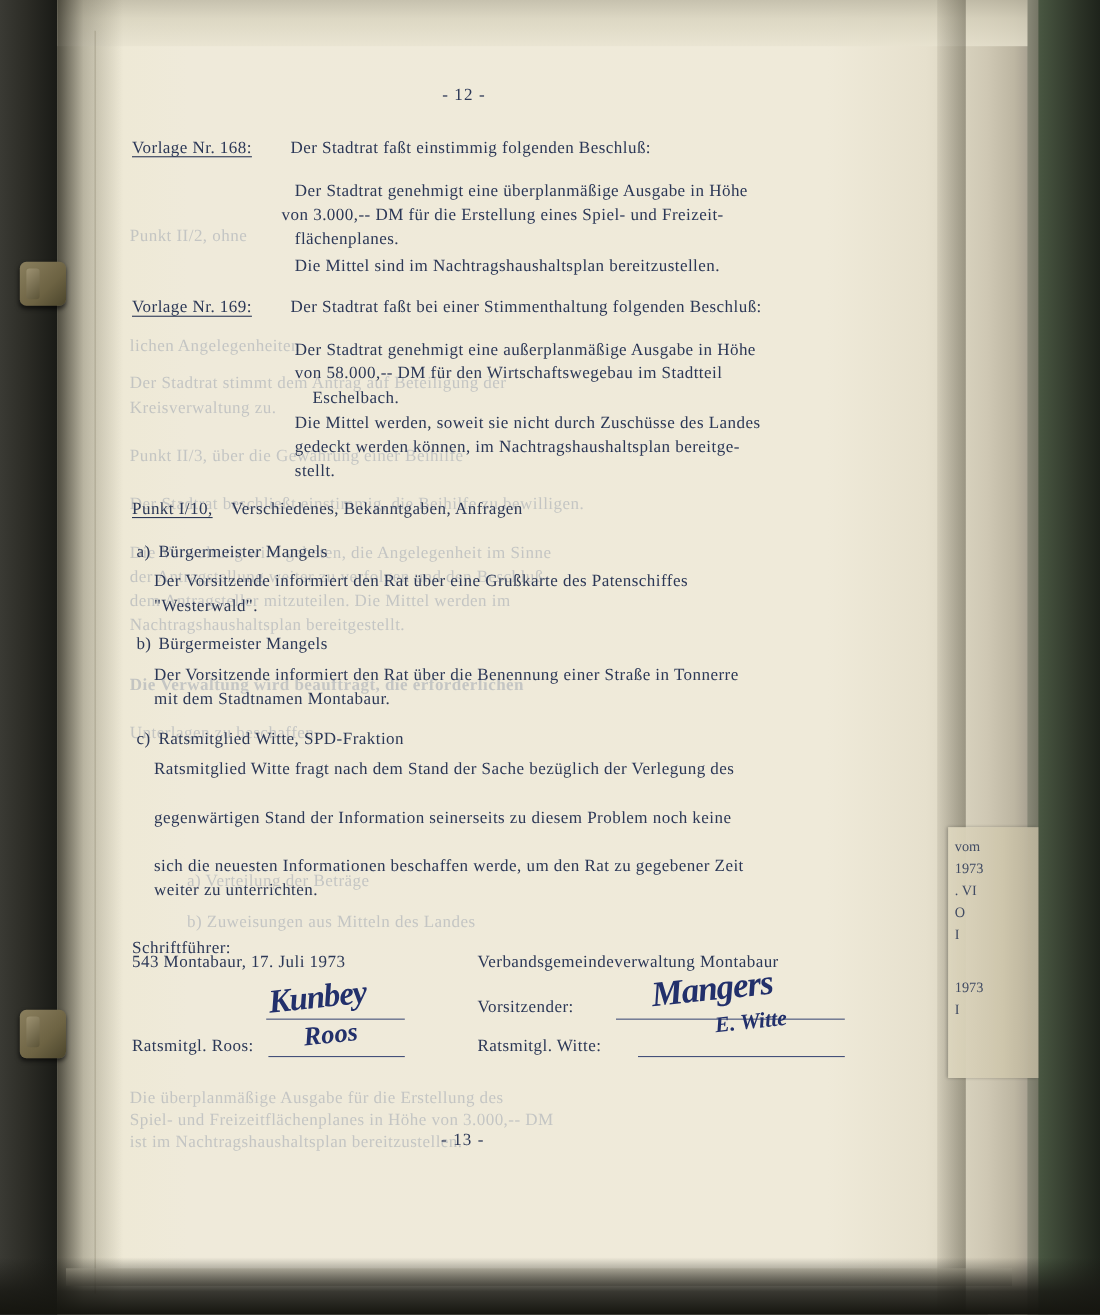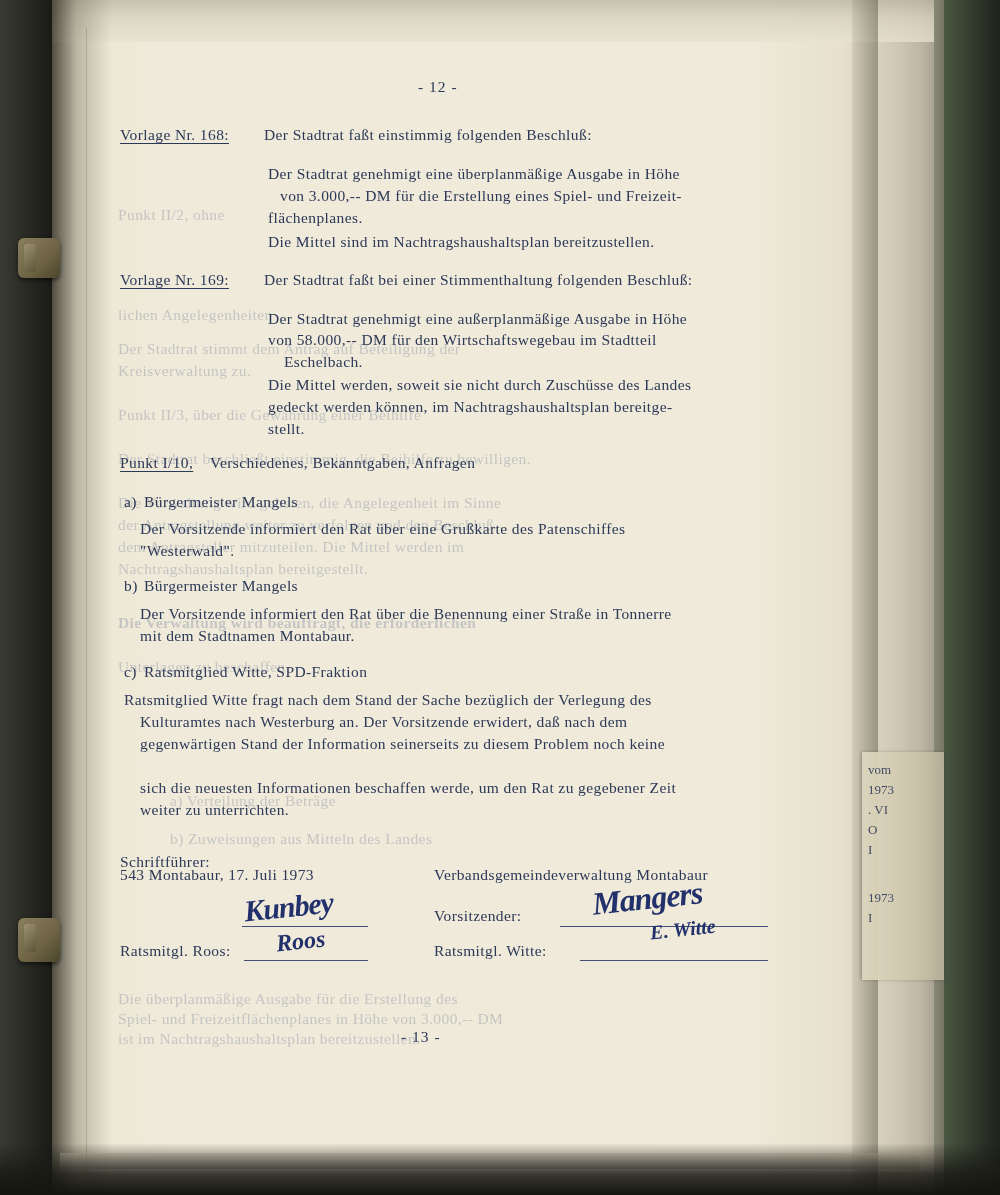--- a/index.html
+++ b/index.html
@@ -215,27 +215,27 @@
     <div class="ghost" style="left:118px; top:656px;">Unterlagen zu beschaffen.</div>
     <div class="ghost" style="left:170px; top:790px;">a) Verteilung der Beträge</div>
     <div class="ghost" style="left:170px; top:828px;">b) Zuweisungen aus Mitteln des Landes</div>
     <div class="ghost" style="left:118px; top:988px;">Die überplanmäßige Ausgabe für die Erstellung des</div>
     <div class="ghost" style="left:118px; top:1008px;">Spiel- und Freizeitflächenplanes in Höhe von 3.000,-- DM</div>
     <div class="ghost" style="left:118px; top:1028px;">ist im Nachtragshaushaltsplan bereitzustellen.</div>
   </div>
 
   <div class="doc">
 
-    <div class="t folio" style="left:366px; top:76px;">- 12 -</div>
+    <div class="t folio" style="left:350px; top:76px;">- 12 -</div>
 
     <div class="t u" style="left:68px; top:124px;">Vorlage Nr. 168:</div>
     <div class="t" style="left:212px; top:124px;">Der Stadtrat faßt einstimmig folgenden Beschluß:</div>
 
     <div class="t" style="left:216px; top:163px;">Der Stadtrat genehmigt eine überplanmäßige Ausgabe in Höhe</div>
-    <div class="t" style="left:228px; top:185px;">von 3.000,-- DM für die Erstellung eines Spiel- und Freizeit-</div>
+    <div class="t" style="left:204px; top:185px;">von 3.000,-- DM für die Erstellung eines Spiel- und Freizeit-</div>
     <div class="t" style="left:216px; top:207px;">flächenplanes.</div>
     <div class="t" style="left:216px; top:231px;">Die Mittel sind im Nachtragshaushaltsplan bereitzustellen.</div>
 
     <div class="t u" style="left:68px; top:269px;">Vorlage Nr. 169:</div>
     <div class="t" style="left:212px; top:269px;">Der Stadtrat faßt bei einer Stimmenthaltung folgenden Beschluß:</div>
 
     <div class="t" style="left:216px; top:308px;">Der Stadtrat genehmigt eine außerplanmäßige Ausgabe in Höhe</div>
     <div class="t" style="left:216px; top:329px;">von 58.000,-- DM für den Wirtschaftswegebau im Stadtteil</div>
     <div class="t" style="left:216px; top:351px;margin-left:16px;">Eschelbach.</div>
 
@@ -251,22 +251,21 @@
     <div class="t" style="left:88px; top:518px;">Der Vorsitzende informiert den Rat über eine Grußkarte des Patenschiffes</div>
     <div class="t" style="left:88px; top:540px;">"Westerwald".</div>
 
     <div class="t" style="left:72px; top:575px;">b)</div>
     <div class="t" style="left:92px; top:575px;">Bürgermeister Mangels</div>
     <div class="t" style="left:88px; top:603px;">Der Vorsitzende informiert den Rat über die Benennung einer Straße in Tonnerre</div>
     <div class="t" style="left:88px; top:625px;">mit dem Stadtnamen Montabaur.</div>
 
     <div class="t" style="left:72px; top:661px;">c)</div>
     <div class="t" style="left:92px; top:661px;">Ratsmitglied Witte, SPD-Fraktion</div>
-    <div class="t" style="left:72px; top:689px;">Ratsmitglied Witte fragt nach dem Stand der Sache bezüglich der Verlegung des</div>
-    <div class="t" style="left:88px; top:711px;">Kulturamtes nach Westerburg an. Der Vorsitzende erwidert, daß nach dem</div>
+    <div class="t" style="left:88px; top:689px;">Ratsmitglied Witte fragt nach dem Stand der Sache bezüglich der Verlegung des</div>
     <div class="t" style="left:88px; top:733px;">gegenwärtigen Stand der Information seinerseits zu diesem Problem noch keine</div>
     <div class="t" style="left:88px; top:777px;">sich die neuesten Informationen beschaffen werde, um den Rat zu gegebener Zeit</div>
     <div class="t" style="left:88px; top:799px;">weiter zu unterrichten.</div>
 
     <div class="t" style="left:68px; top:864px;">543 Montabaur, 17. Juli 1973</div>
     <div class="t" style="left:382px; top:864px;">Verbandsgemeindeverwaltung Montabaur</div>
 
     <div class="t" style="left:68px; top:851px;">Schriftführer:</div>
     <div class="t" style="left:382px; top:905px;">Vorsitzender:</div>
 

